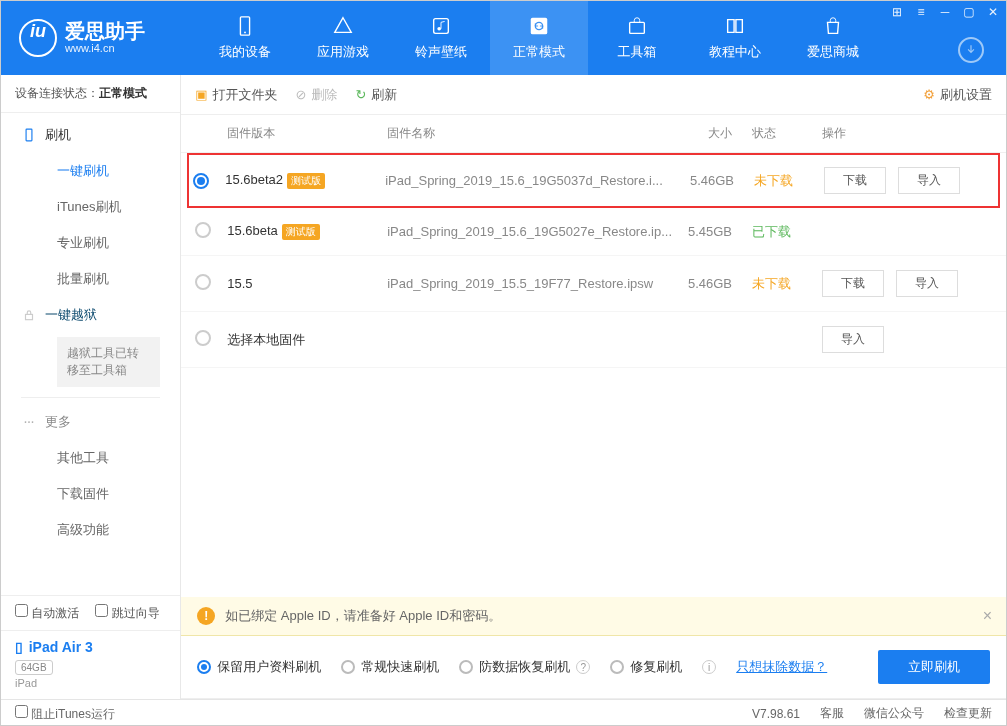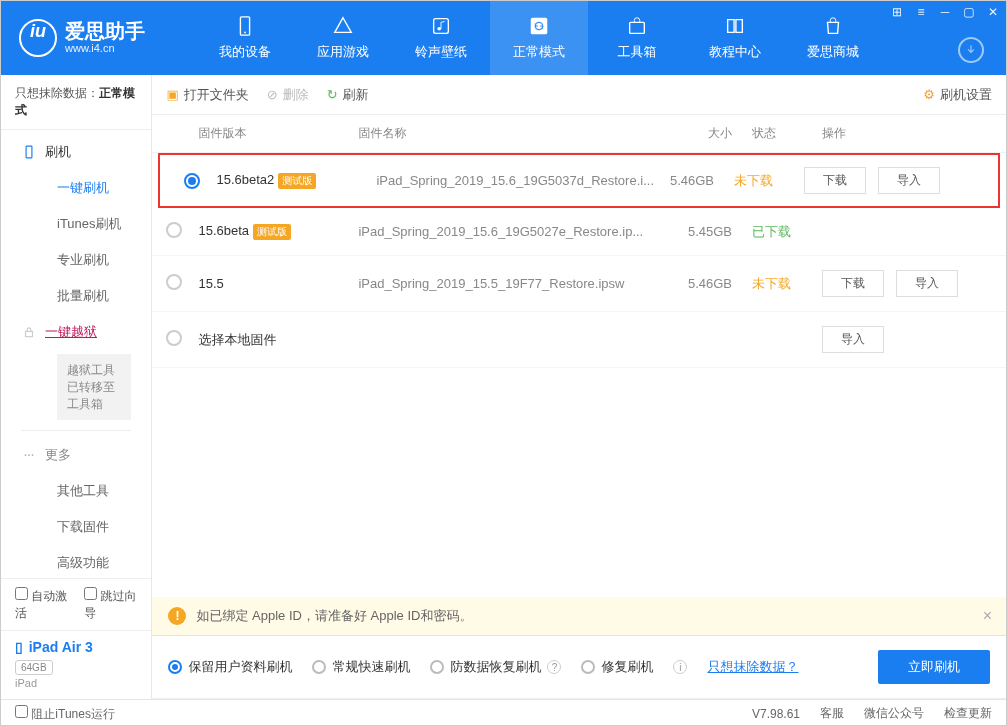--- a/index.html
+++ b/index.html
@@ -25,21 +25,21 @@
 
 .main { display: flex; height: 624px; }
 .sidebar { width: 195px; border-right: 1px solid #e8e8e8; display: flex; flex-direction: column; }
 .status-bar { padding: 10px 14px; font-size: 12px; border-bottom: 1px solid #eee; color: #555; }
 .status-bar b { color: #333; }
 .side-list { flex: 1; overflow: auto; padding-top: 4px; }
 .side-item { display: flex; align-items: center; padding: 9px 14px 9px 40px; font-size: 13px; cursor: pointer; color: #555; gap: 8px; }
 .side-item.parent { padding-left: 20px; color: #333; font-weight: 500; }
 .side-item.child { padding-left: 56px; color: #666; font-size: 13px; }
 .side-item.active { color: #1b7ef0; }
-.side-item.disabled { color: #be185d; text-decoration: underline; }
+.side-item.disabled { color: #0c4a6e; }
 .side-box { margin: 4px 20px 10px 56px; background: #f2f2f2; padding: 8px 10px; font-size: 12px; color: #888; line-height: 1.4; }
 .side-divider { height: 1px; background: #eee; margin: 6px 20px; }
 .side-ic { width: 16px; height: 16px; display: inline-flex; align-items: center; justify-content: center; }
 .side-ic svg { width: 14px; height: 14px; }
 
 .bottom-panel { border-top: 1px solid #eee; }
 .checkrow { padding: 8px 14px; display: flex; align-items: center; gap: 16px; font-size: 12px; color: #555; }
 .device-card { padding: 8px 14px 10px; border-top: 1px solid #eee; }
 .device-name { color: #1b7ef0; font-size: 14px; font-weight: bold; display: flex; align-items: center; gap: 6px; }
 .pill { display: inline-block; border: 1px solid #ccc; border-radius: 3px; font-size: 10px; padding: 1px 5px; color: #888; font-weight: normal; }
@@ -56,21 +56,21 @@
 .thead { display: flex; padding: 10px 14px; font-size: 12px; color: #888; border-bottom: 1px solid #f0f0f0; }
 .col-radio { width: 32px; }
 .col-ver { width: 160px; }
 .col-name { flex: 1; }
 .col-size { width: 80px; text-align: right; padding-right: 20px; }
 .col-status { width: 70px; }
 .col-ops { width: 170px; text-align: left; }
 
 .rows { }
 .row { display: flex; align-items: center; padding: 14px 14px; border-bottom: 1px solid #f5f5f5; font-size: 13px; }
-.row.highlighted { border: 2px solid #e33; margin: 0 6px; padding: 12px 24px; }
+.row.highlighted { border: 2px solid #e33; margin: 0 6px; padding: 12px 4px; }
 .radio { width: 16px; height: 16px; border: 2px solid #1b7ef0; border-radius: 50%; display: inline-flex; align-items: center; justify-content: center; }
 .radio.unchecked { border-color: #ccc; }
 .radio .dot { width: 8px; height: 8px; background: #1b7ef0; border-radius: 50%; }
 .ver { color: #333; font-weight: 500; }
 .badge { display: inline-block; background: #f5a623; color: #fff; font-size: 10px; padding: 1px 4px; border-radius: 2px; margin-left: 4px; }
 .fname { color: #888; }
 .size { color: #888; }
 .status { }
 .status.orange { color: #f5a623; }
 .status.green { color: #5cb85c; }
@@ -183,21 +183,21 @@
   <div class="down-circle">
     <svg width="14" height="14" viewBox="0 0 24 24">
         <path d="M12 4v12m-5-5l5 5 5-5" stroke="#9ec9f8" fill="none" stroke-width="2"></path>
       </svg>
   </div>
 </div>
 
 <div class="main">
   <div class="sidebar">
     <div class="status-bar">
-      <span>只想抹除数据：</span><b>正常模式</b>
+      <span>设备连接状态：</span><b>正常模式</b>
     </div>
     <div class="side-list">
       <div class="side-item parent">
         <span class="side-ic">
             <svg viewBox="0 0 24 24">
               <rect x="7" y="2" width="10" height="20" rx="1" fill="none" stroke="#1b7ef0" stroke-width="2"></rect>
             </svg>
           </span>
         <span>刷机</span>
       </div>

